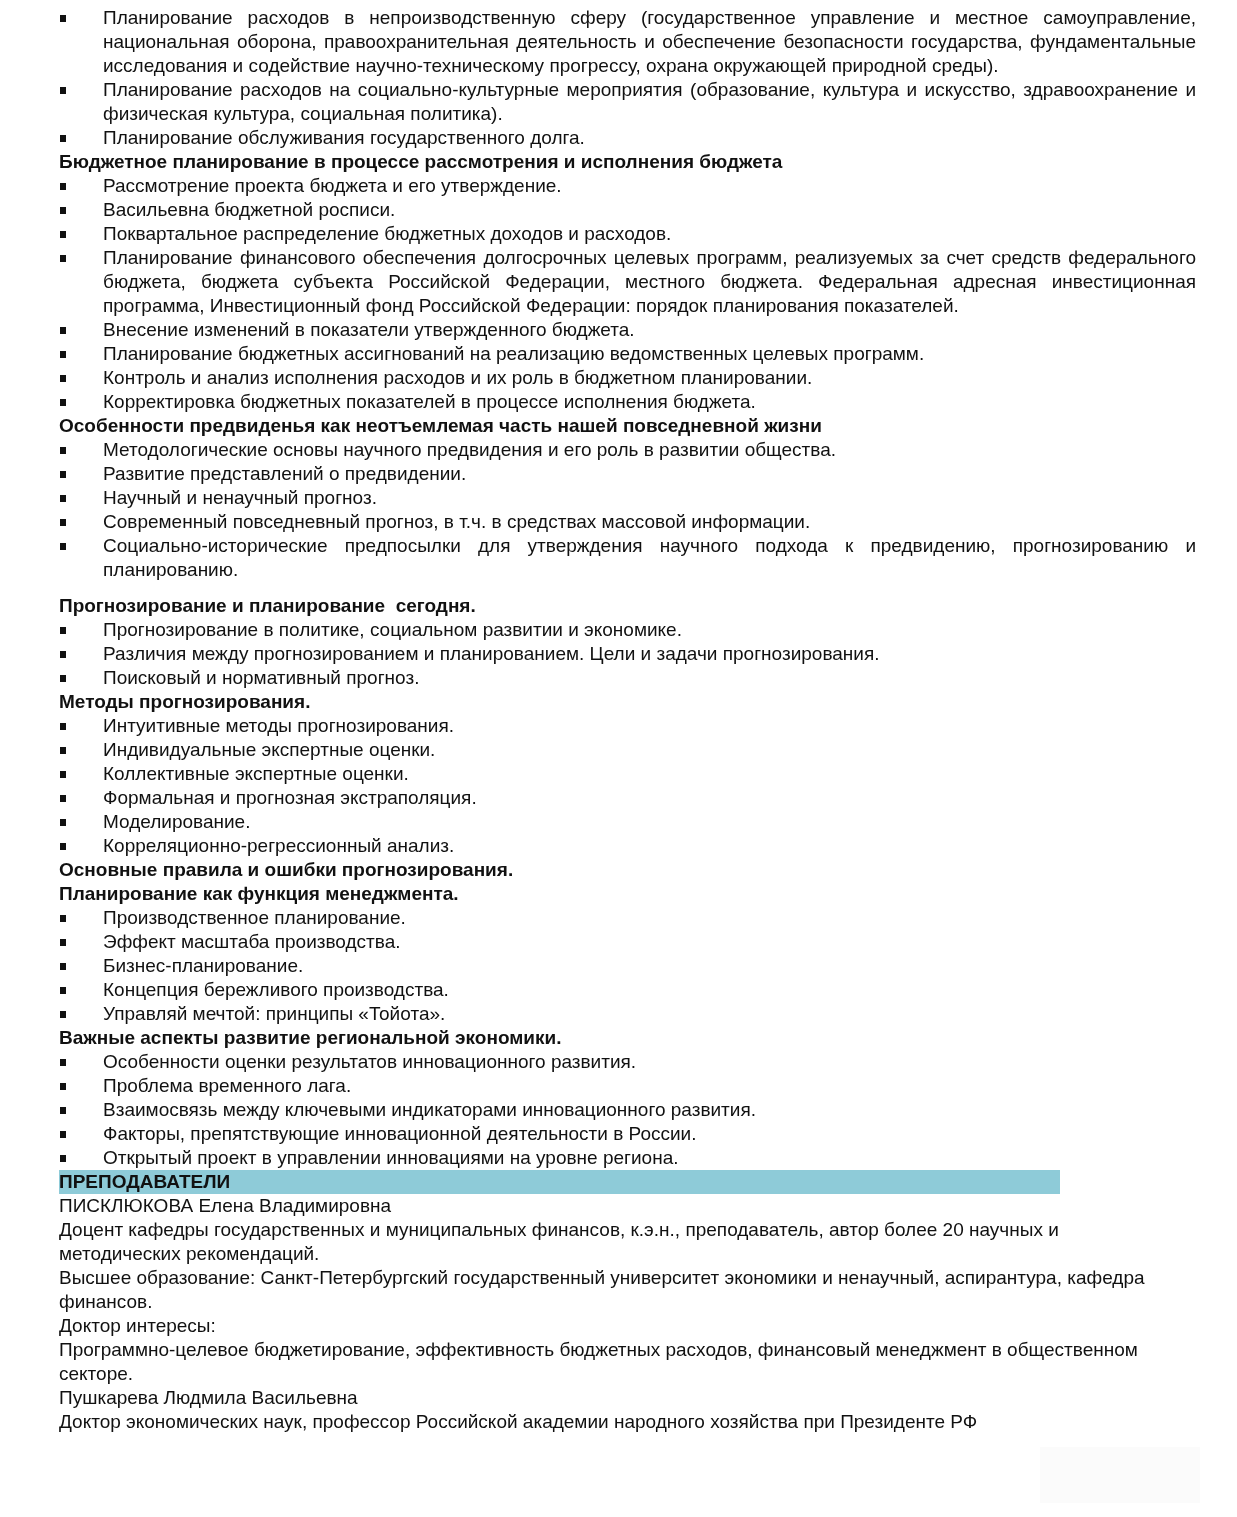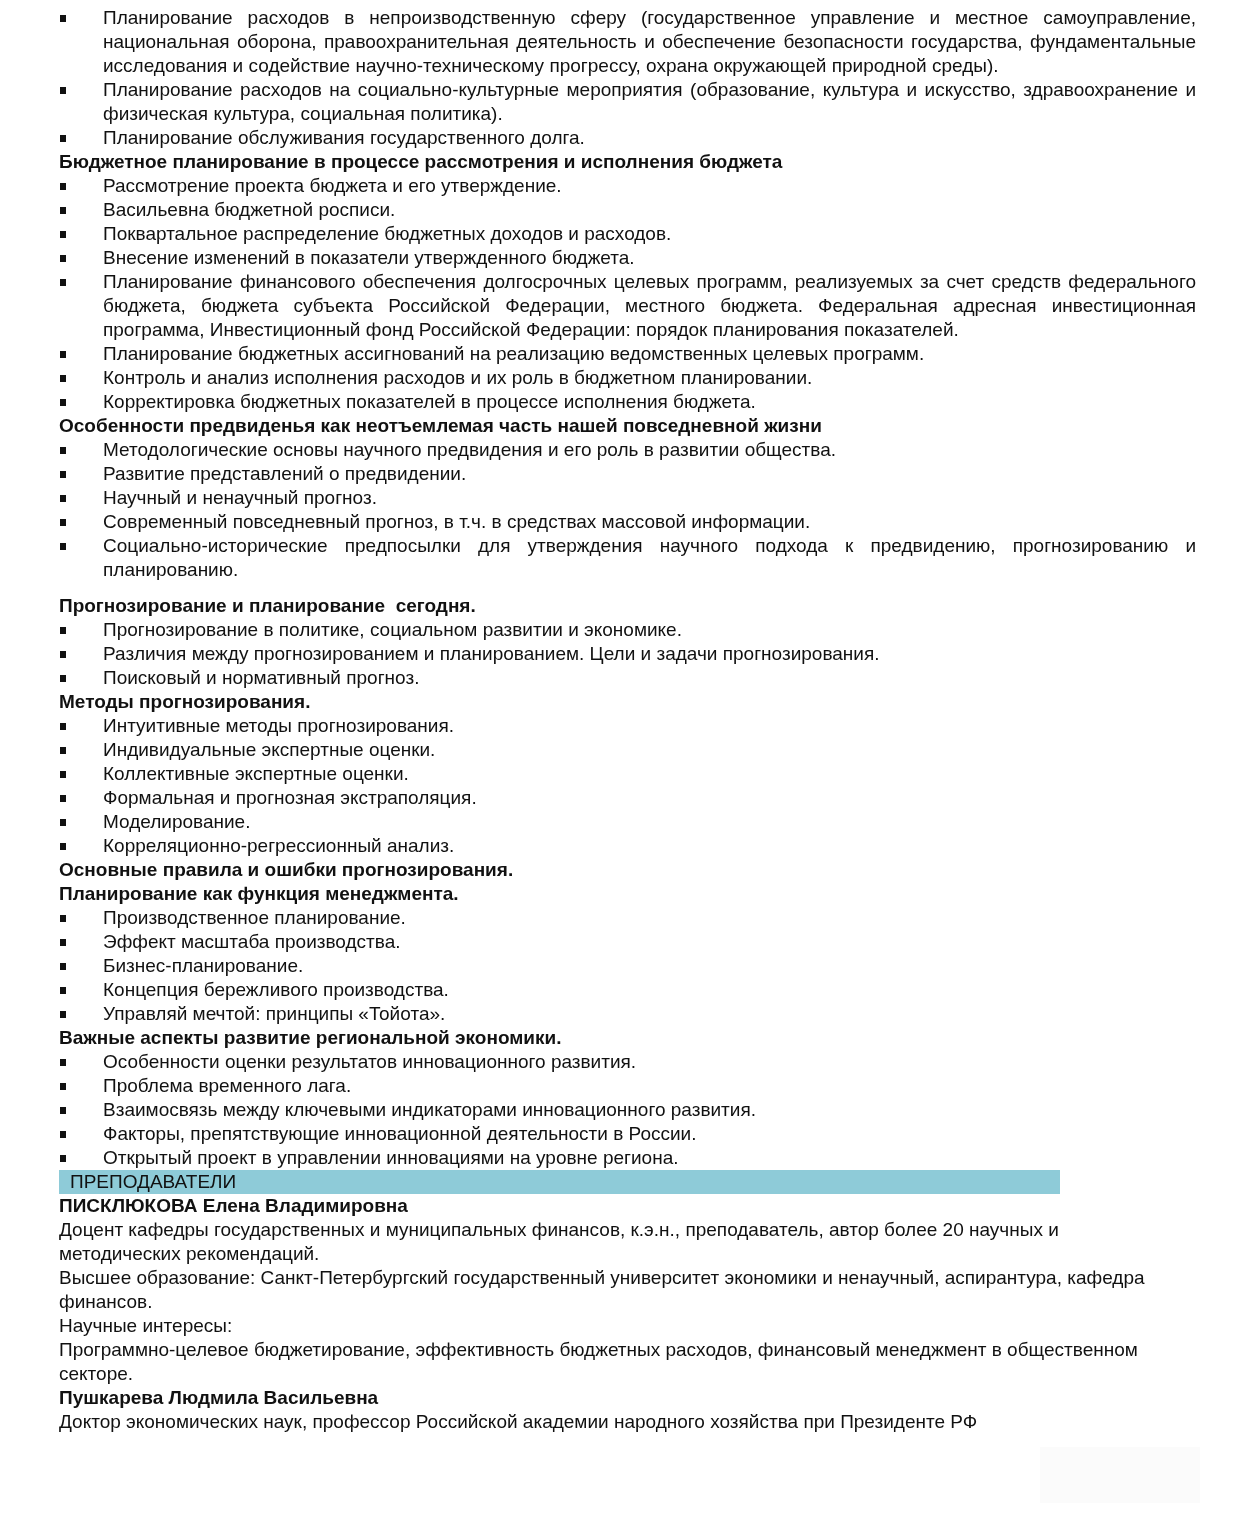--- a/index.html
+++ b/index.html
@@ -36,31 +36,30 @@
       width: 6px;
       height: 7px;
       background: #111111;
     }
     .heading {
       font-weight: bold;
     }
     .banner {
       width: 1001px;
       background: #8ecbd8;
-      font-weight: normal;
-      padding-left: 11px;
+      font-weight: bold;
       box-sizing: border-box;
       height: 24px;
       margin-top: 0;
     }
     .teacher-block {
       width: 1110px;
     }
     .teacher-name {
-      font-weight: bold;
+      font-weight: normal;
     }
     .para {
       line-height: 24px;
     }
     .faint-box {
       position: absolute;
       left: 1040px;
       top: 1447px;
       width: 160px;
       height: 56px;
@@ -78,22 +77,22 @@
     <div class="item"><span class="bullet"></span><span>Планирование расходов в непроизводственную сферу (государственное управление и местное самоуправление, национальная оборона, правоохранительная деятельность и обеспечение безопасности государства, фундаментальные исследования и содействие научно-техническому прогрессу, охрана окружающей природной среды).</span></div>
     <div class="item"><span class="bullet"></span><span>Планирование расходов на социально-культурные мероприятия (образование, культура и искусство, здравоохранение и физическая культура, социальная политика).</span></div>
     <div class="item"><span class="bullet"></span><span>Планирование обслуживания государственного долга.</span></div>
   </div>
 
   <div>
     <div class="heading">Бюджетное планирование в процессе рассмотрения и исполнения бюджета</div>
     <div class="item"><span class="bullet"></span><span>Рассмотрение проекта бюджета и его утверждение.</span></div>
     <div class="item"><span class="bullet"></span><span>Васильевна бюджетной росписи.</span></div>
     <div class="item"><span class="bullet"></span><span>Поквартальное распределение бюджетных доходов и расходов.</span></div>
+    <div class="item"><span class="bullet"></span><span>Планирование финансового обеспечения долгосрочных целевых программ, реализуемых за счет средств федерального бюджета, бюджета субъекта Российской Федерации, местного бюджета. Федеральная адресная инвестиционная программа, Инвестиционный фонд Российской Федерации: порядок планирования показателей.</span></div>
     <div class="item"><span class="bullet"></span><span>Внесение изменений в показатели утвержденного бюджета.</span></div>
-    <div class="item"><span class="bullet"></span><span>Планирование финансового обеспечения долгосрочных целевых программ, реализуемых за счет средств федерального бюджета, бюджета субъекта Российской Федерации, местного бюджета. Федеральная адресная инвестиционная программа, Инвестиционный фонд Российской Федерации: порядок планирования показателей.</span></div>
     <div class="item"><span class="bullet"></span><span>Планирование бюджетных ассигнований на реализацию ведомственных целевых программ.</span></div>
     <div class="item"><span class="bullet"></span><span>Контроль и анализ исполнения расходов и их роль в бюджетном планировании.</span></div>
     <div class="item"><span class="bullet"></span><span>Корректировка бюджетных показателей в процессе исполнения бюджета.</span></div>
   </div>
 
   <div>
     <div class="heading">Особенности предвиденья как неотъемлемая часть нашей повседневной жизни</div>
     <div class="item"><span class="bullet"></span><span>Методологические основы научного предвидения и его роль в развитии общества.</span></div>
     <div class="item"><span class="bullet"></span><span>Развитие представлений о предвидении.</span></div>
     <div class="item"><span class="bullet"></span><span>Научный и ненаучный прогноз.</span></div>
@@ -140,21 +139,21 @@
     <div class="item"><span class="bullet"></span><span>Факторы, препятствующие инновационной деятельности в России.</span></div>
     <div class="item"><span class="bullet"></span><span>Открытый проект в управлении инновациями на уровне региона.</span></div>
   </div>
 
   <div class="banner" style="background: rgb(142, 203, 216);">ПРЕПОДАВАТЕЛИ</div>
 
   <div class="teacher-block">
     <div class="teacher-name">ПИСКЛЮКОВА Елена Владимировна</div>
     <div class="para">Доцент кафедры государственных и муниципальных финансов, к.э.н., преподаватель, автор более 20 научных и методических рекомендаций.</div>
     <div class="para">Высшее образование: Санкт-Петербургский государственный университет экономики и ненаучный, аспирантура, кафедра финансов.</div>
-    <div class="para">Научные интересы:</div>
+    <div class="para">Доктор интересы:</div>
     <div class="para">Программно-целевое бюджетирование, эффективность бюджетных расходов, финансовый менеджмент в общественном секторе.</div>
   </div>
 
   <div class="teacher-block">
     <div class="teacher-name">Пушкарева Людмила Васильевна</div>
     <div class="para">Доктор экономических наук, профессор Российской академии народного хозяйства при Президенте РФ</div>
   </div>
 
 </div>
 

